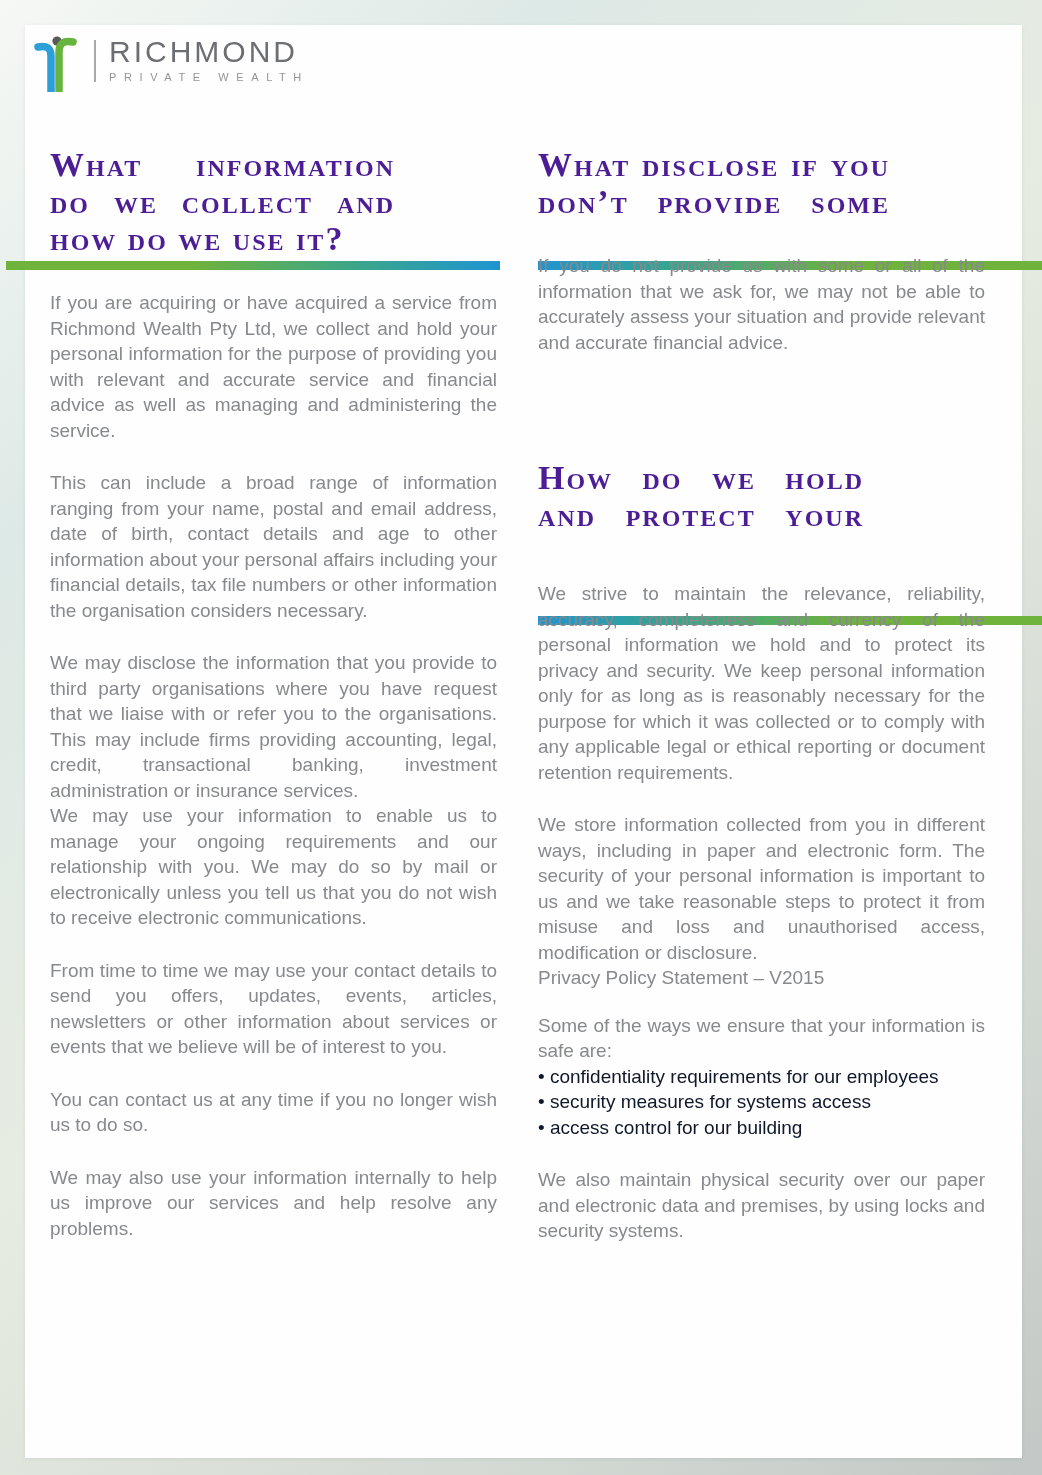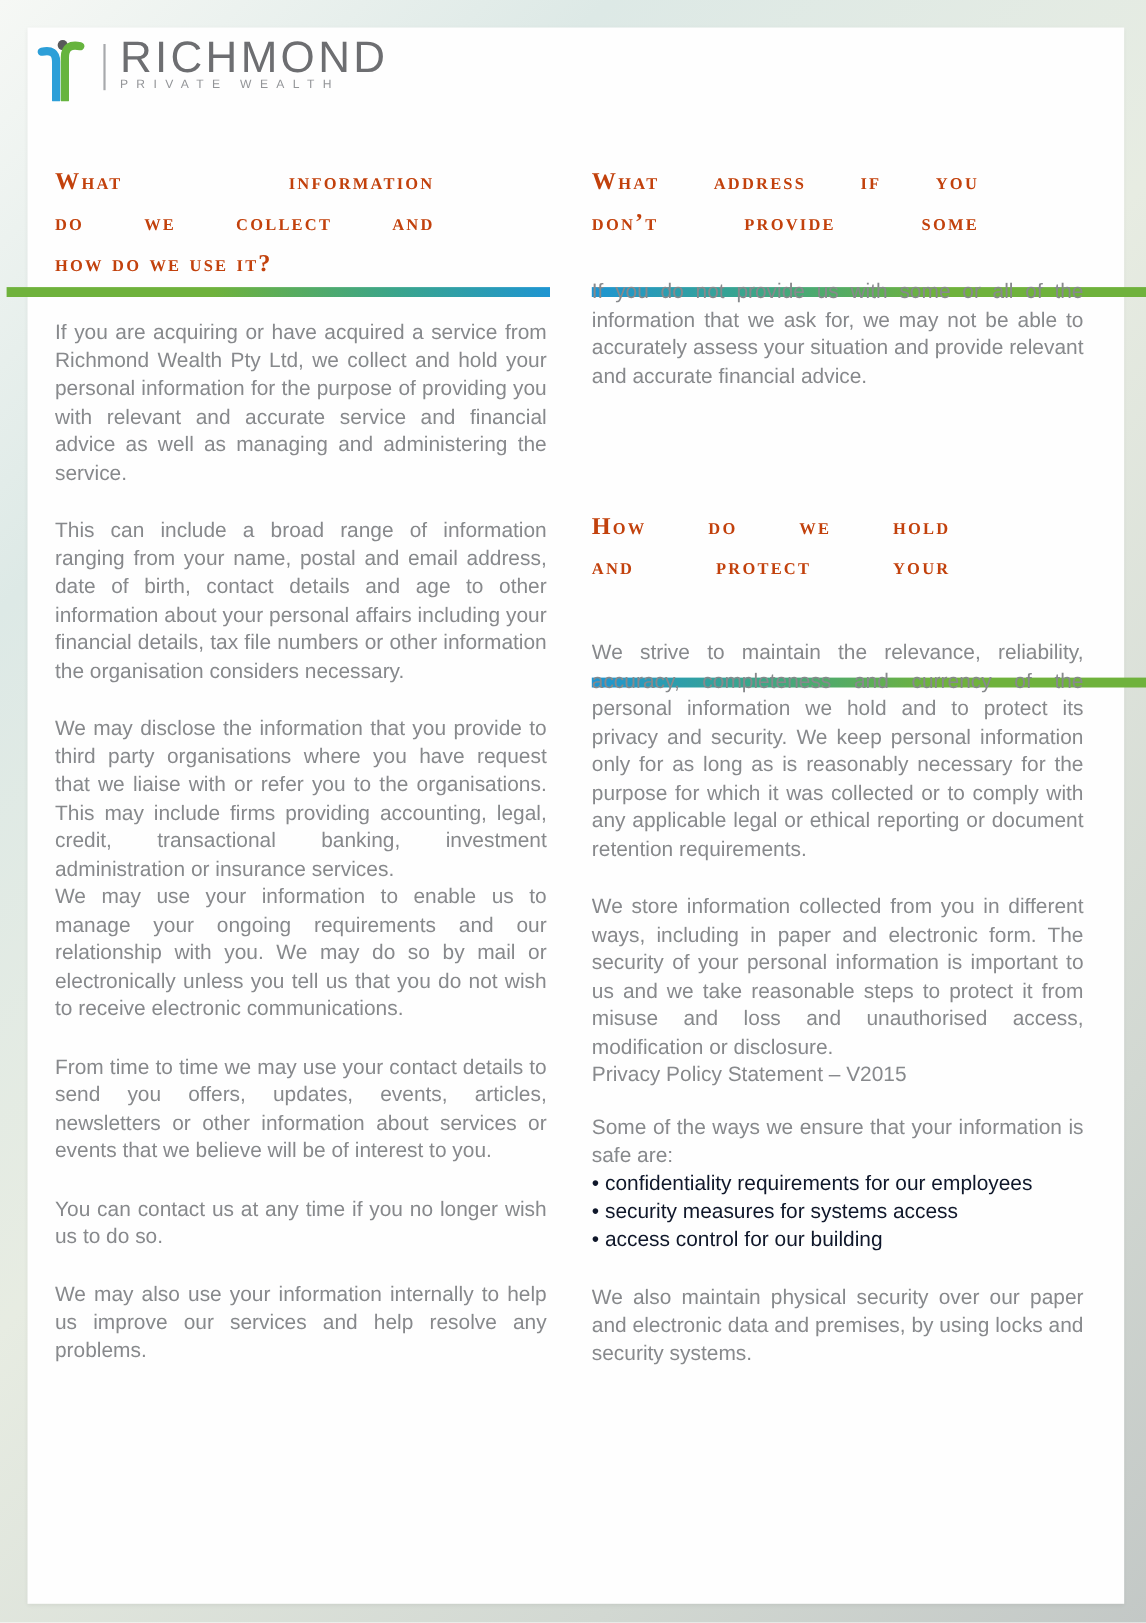--- a/index.html
+++ b/index.html
@@ -14,33 +14,33 @@
     position:absolute;left:25px;top:25px;width:997px;height:1433px;
     background:#fefefe;
     box-shadow:0 1px 4px rgba(0,0,0,0.07);
   }
   
   .logo{position:absolute;left:30px;top:34px;display:flex;align-items:flex-start;}
   .logo svg{display:block;}
   .logo-divider{width:2px;height:42px;background:#a7a9ac;margin:6px 0 0 14px;}
   .logo-text{margin-left:13px;margin-top:2px;}
   .logo-name{
-    font-size:40px;letter-spacing:3px;color:#6d6e71;font-weight:400;line-height:32px;
+    font-size:30px;letter-spacing:3px;color:#6d6e71;font-weight:400;line-height:32px;
   }
   .logo-tagline{
     font-size:11px;letter-spacing:7.6px;color:#939598;margin-top:3px;
   }
   
   .heading{
     font-family:"Liberation Serif",serif;
     font-variant:small-caps;
     font-weight:700;
-    font-size:22px;line-height:37px;
+    font-size:34px;line-height:37px;
     letter-spacing:2px;
-    color:#c2410c;
+    color:#4c1d95;
   }
   .h-line{text-align:justify;text-align-last:justify;}
   .h-line.last{text-align:left;text-align-last:left;}
   .w1{width:345px;}
   .w2{width:352px;}
   .w3{width:326px;}
   
   .bar{position:absolute;height:9px;top:261px;}
   .bar-left{
     left:6px;width:494px;
@@ -106,21 +106,21 @@
     <p>This can include a broad range of information ranging from your name, postal and email address, date of birth, contact details and age to other information about your personal affairs including your financial details, tax file numbers or other information the organisation considers necessary.</p>
     <p class="no-gap">We may disclose the information that you provide to third party organisations where you have request that we liaise with or refer you to the organisations. This may include firms providing accounting, legal, credit, transactional banking, investment administration or insurance services.</p>
     <p>We may use your information to enable us to manage your ongoing requirements and our relationship with you. We may do so by mail or electronically unless you tell us that you do not wish to receive electronic communications.</p>
     <p>From time to time we may use your contact details to send you offers, updates, events, articles, newsletters or other information about services or events that we believe will be of interest to you.</p>
     <p>You can contact us at any time if you no longer wish us to do so.</p>
     <p>We may also use your information internally to help us improve our services and help resolve any problems.</p>
   </div>
 
   <div class="col col-right body-text">
     <div class="heading w2">
-      <div class="h-line">What address if you</div>
+      <div class="h-line">What disclose if you</div>
       <div class="h-line">don’t provide some</div>
     </div>
     <p class="first-para">If you do not provide us with some or all of the information that we ask for, we may not be able to accurately assess your situation and provide relevant and accurate financial advice.</p>
 
     <div class="heading w3 h3-block">
       <div class="h-line">How do we hold</div>
       <div class="h-line">and protect your</div>
     </div>
     <p class="after-h3">We strive to maintain the relevance, reliability, accuracy, completeness and currency of the personal information we hold and to protect its privacy and security. We keep personal information only for as long as is reasonably necessary for the purpose for which it was collected or to comply with any applicable legal or ethical reporting or document retention requirements.</p>
     <p class="no-gap">We store information collected from you in different ways, including in paper and electronic form. The security of your personal information is important to us and we take reasonable steps to protect it from misuse and loss and unauthorised access, modification or disclosure.</p>

